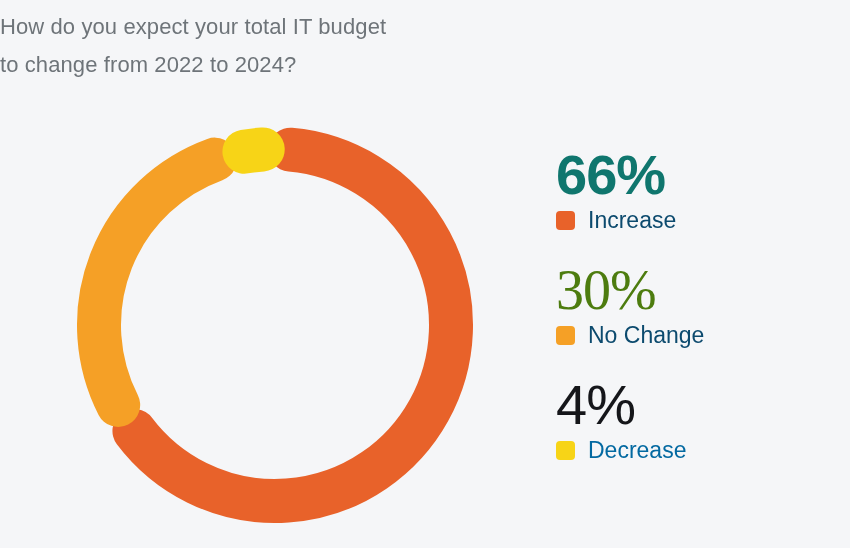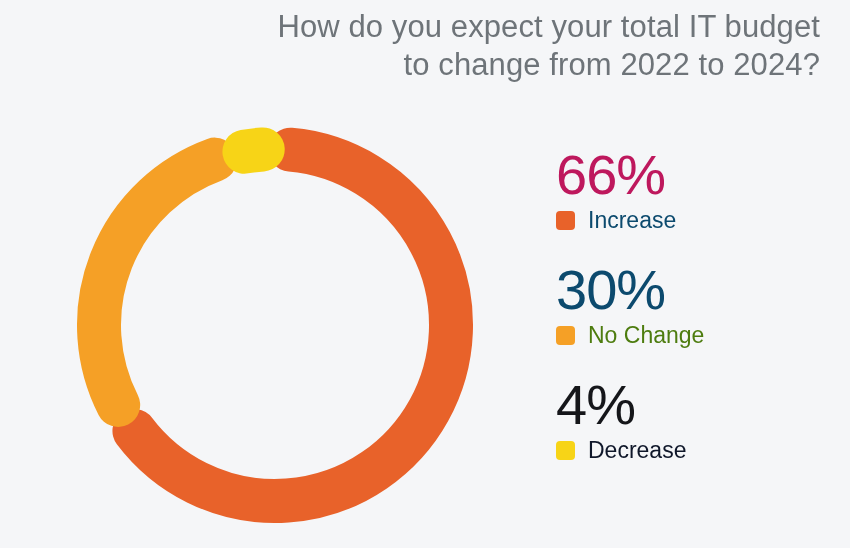--- a/index.html
+++ b/index.html
@@ -21,23 +21,23 @@
     width: 850px;
     height: 548px;
   }
 
   
   .chart-title {
     position: absolute;
     left: 0;
     top: 8px;
     width: 820px;
-    text-align: right;
+    text-align: left;
     color: #6E7479;
-    font-size: 31px;
+    font-size: 22px;
     line-height: 38px;
     font-weight: 300;
     letter-spacing: 0.1px;
     font-family: "Liberation Sans", sans-serif;
   }
   .chart-title .title-line {
     display: block;
     white-space: nowrap;
   }
 
@@ -112,37 +112,37 @@
           <path d="M 222.33941072358783 31.669733135852795 A 176 176 0 1 1 66.44015023167645 312.91944407476046" fill="none" stroke="#E8622A" stroke-width="44" stroke-linecap="round"></path>
           <path d="M 50.18285174284728 286.9023279541602 A 176 176 0 0 1 146.8044547746822 41.61409874168015" fill="none" stroke="#F5A026" stroke-width="44" stroke-linecap="round"></path>
           <path d="M 176.43792073062025 33.67383546985138 A 176 176 0 0 1 194.7228606210339 31.428727154270945" fill="none" stroke="#F7D417" stroke-width="44" stroke-linecap="round"></path>
         </g>
     </svg>
   </div>
 
   <div class="legend">
 
     <div class="legend-item">
-      <div class="legend-value" style="color: #be185d;">66%</div>
+      <div class="legend-value" style="color: #0f766e; font-weight: bold;">66%</div>
       <div class="legend-row">
         <span class="legend-swatch" style="background: rgb(232, 98, 42);"></span>
         <span class="legend-label" style="color: #0c4a6e;">Increase</span>
       </div>
     </div>
 
     <div class="legend-item">
-      <div class="legend-value" style="color: #0c4a6e;">30%</div>
+      <div class="legend-value" style="color: #4d7c0f; font-family: Liberation Serif, serif;">30%</div>
       <div class="legend-row">
         <span class="legend-swatch" style="background: rgb(245, 160, 38);"></span>
-        <span class="legend-label" style="color: #4d7c0f;">No Change</span>
+        <span class="legend-label" style="color: #0c4a6e;">No Change</span>
       </div>
     </div>
 
     <div class="legend-item">
       <div class="legend-value" style="color: rgb(21, 22, 26);">4%</div>
       <div class="legend-row">
         <span class="legend-swatch" style="background: rgb(247, 212, 23);"></span>
-        <span class="legend-label" style="color: #0f172a;">Decrease</span>
+        <span class="legend-label" style="color: #0369a1;">Decrease</span>
       </div>
     </div>
 
   </div>
 </div>
 
 </body></html>

